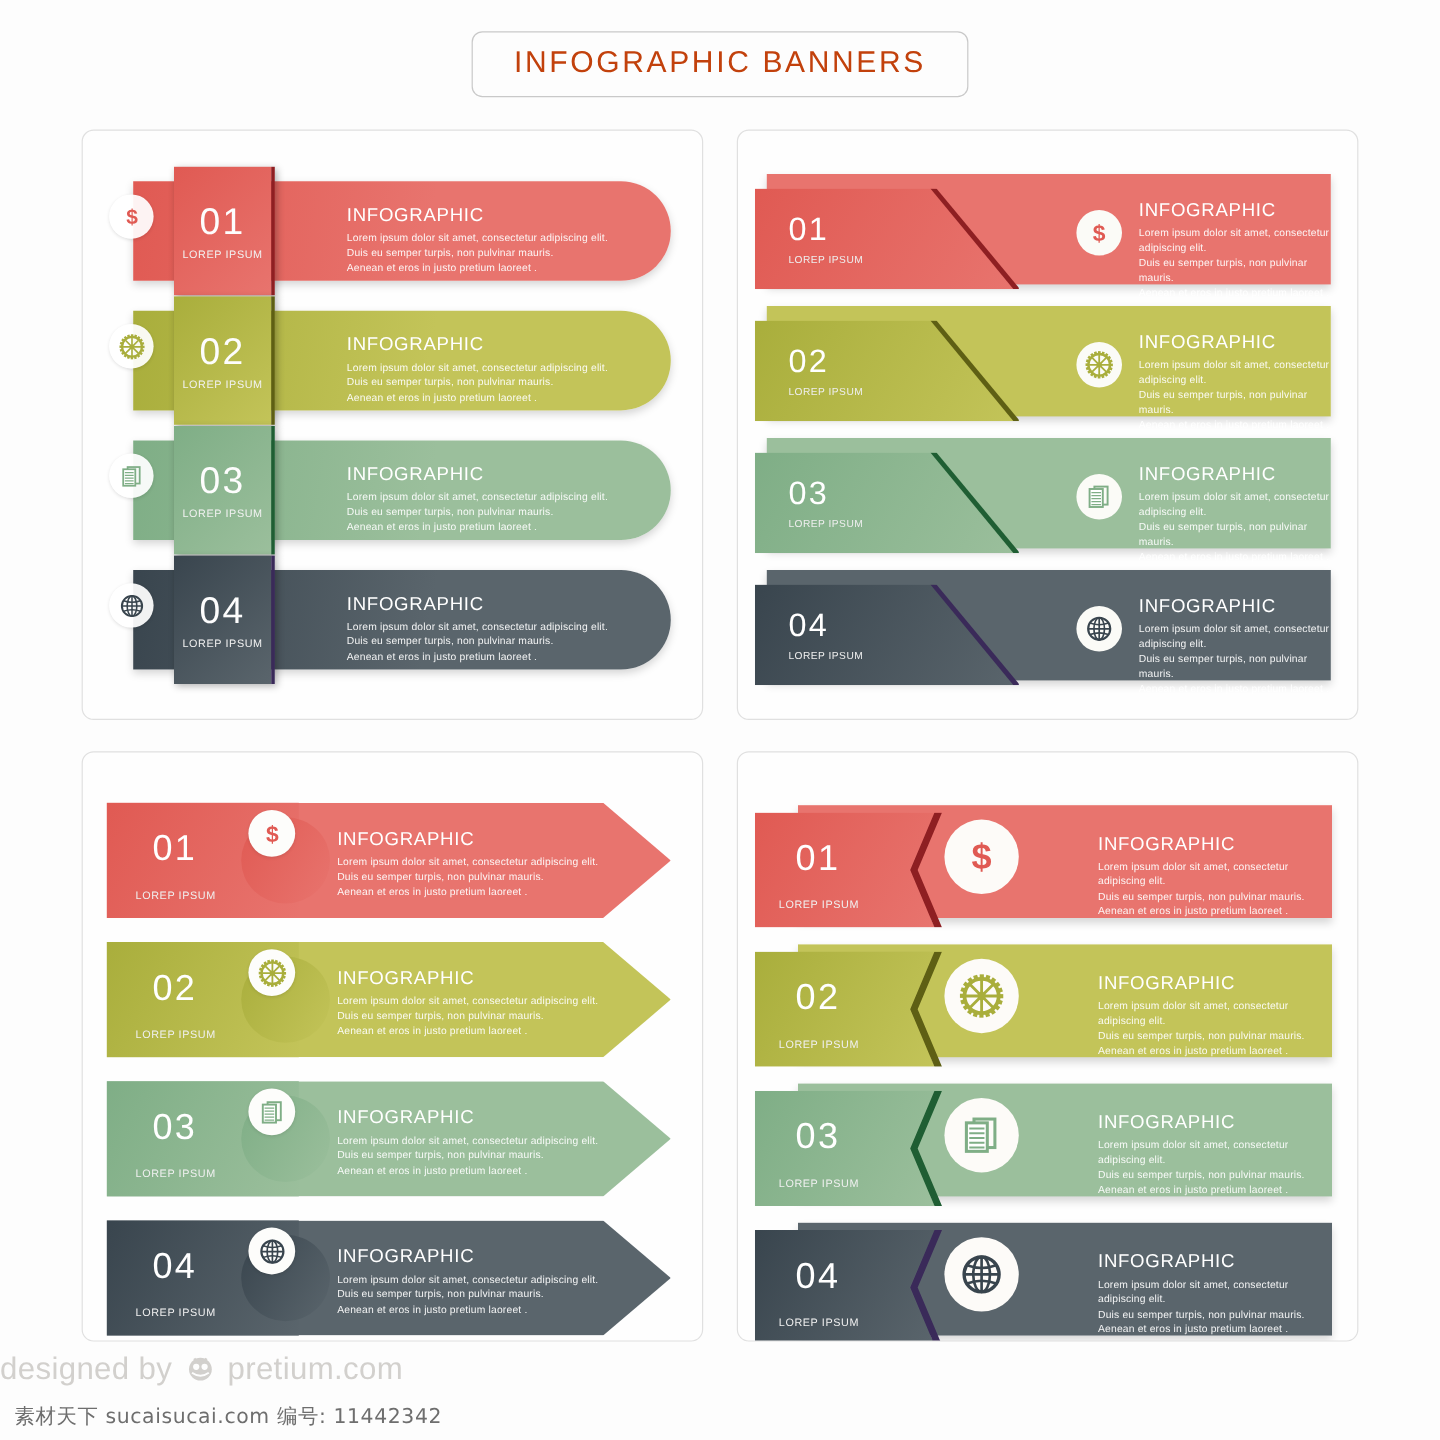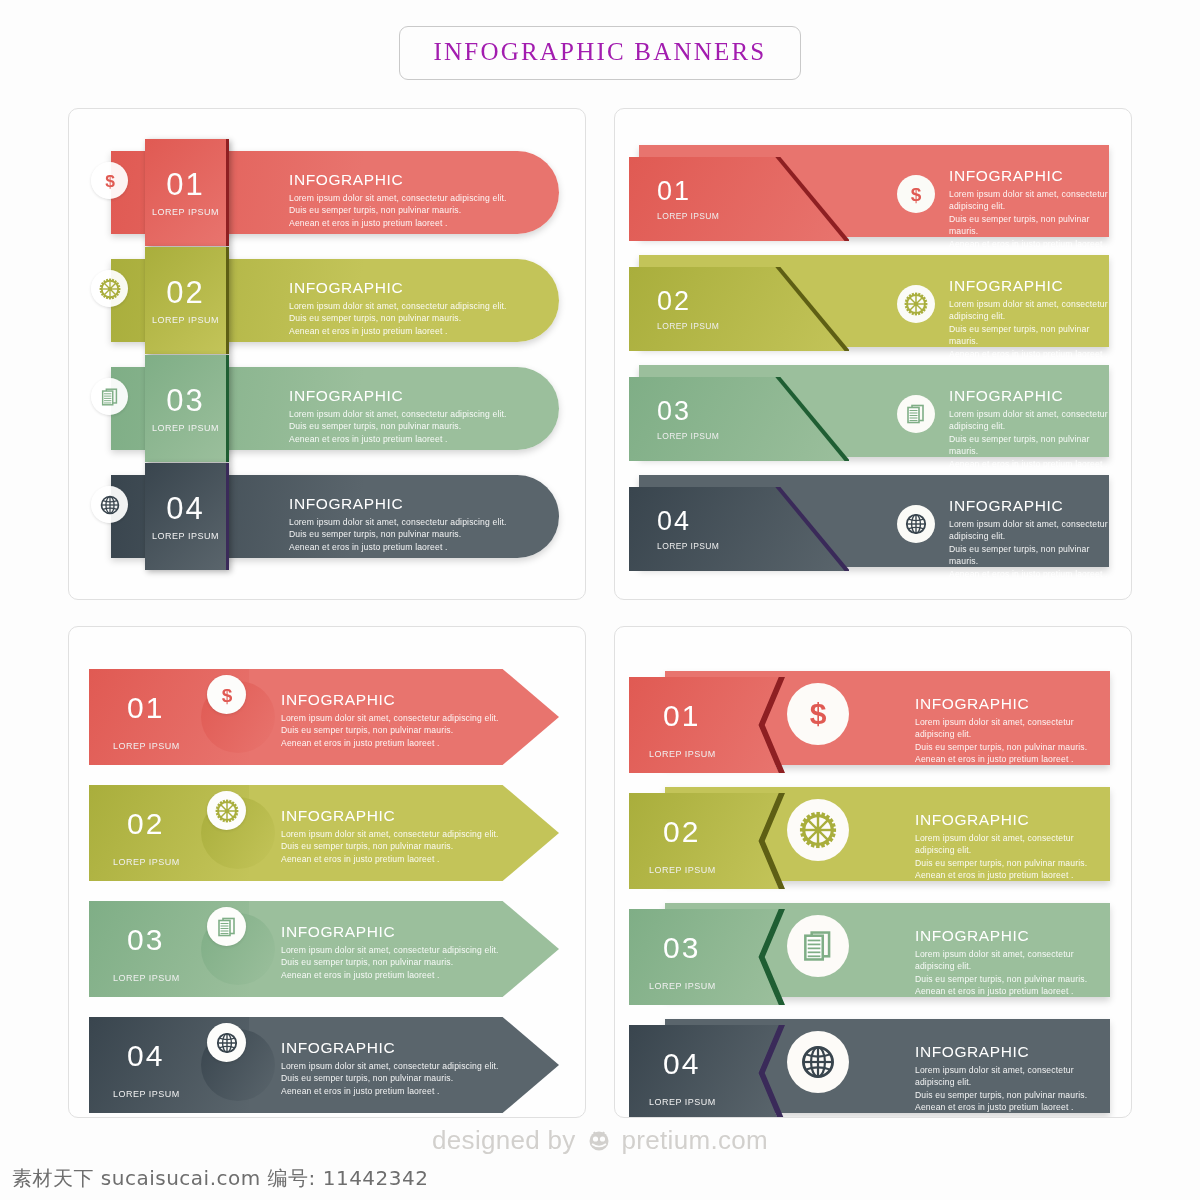--- a/index.html
+++ b/index.html
@@ -13,22 +13,22 @@
 
   
   .title-wrap { width: 100%; display: flex; justify-content: center; padding-top: 26px; }
   .title-box {
     border: 1px solid #c9c9c9;
     border-radius: 9px;
     padding: 11px 34px 13px;
     background: #fdfdfd;
   }
   .title-box span {
-    font-size: 25px; letter-spacing: 2.2px; color: #a21caf;
-    font-family: Liberation Serif, serif;
+    font-size: 25px; letter-spacing: 2.2px; color: #c2410c;
+    font-family: Liberation Sans, sans-serif;
   }
 
   
   .grid {
     position: absolute; left: 68px; top: 108px;
     width: 1064px; height: 1010px;
     display: grid;
     grid-template-columns: 518px 518px;
     grid-template-rows: 492px 492px;
     column-gap: 28px; row-gap: 26px;
@@ -160,26 +160,26 @@
     position: absolute; left: 172px; top: 20px;
     width: 62px; height: 62px; border-radius: 50%;
     background: #fdfbf8;
     display: flex; align-items: center; justify-content: center;
   }
   .p4-text { position: absolute; left: 250px; top: 24px; }
 
   
   .footer {
     position: absolute; left: 0; bottom: 44px; width: 100%;
-    display: flex; align-items: center; justify-content: center; gap: 9px;
+    display: flex; align-items: center; justify-content: flex-start; gap: 9px;
   }
   .footer span { font-size: 26px; color: #d2d0cd; letter-spacing: .3px; }
   .watermark {
     position: absolute; left: 12px; bottom: 8px;
-    font-size: 20px; color: #6e6e6e; letter-spacing: .5px;
+    font-size: 17px; color: #6e6e6e; letter-spacing: .5px;
     font-family: "DejaVu Sans", sans-serif;
   }
   svg { display: block; }
 </style>
 </head>
 <body>
 
 <div class="title-wrap">
   <div class="title-box">
     <span>INFOGRAPHIC BANNERS</span>

